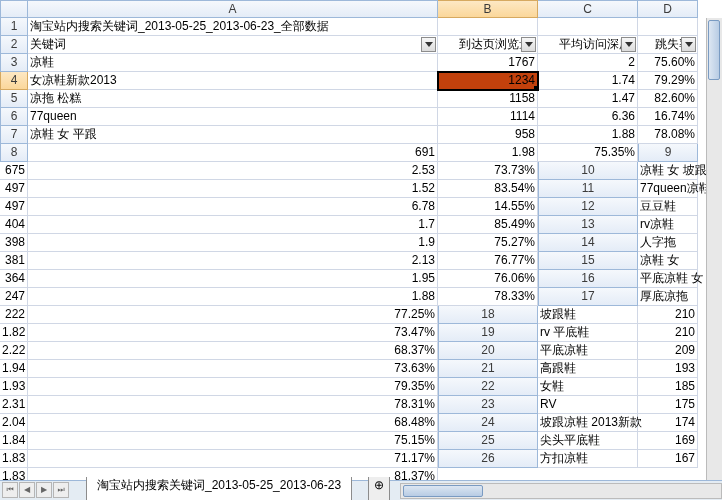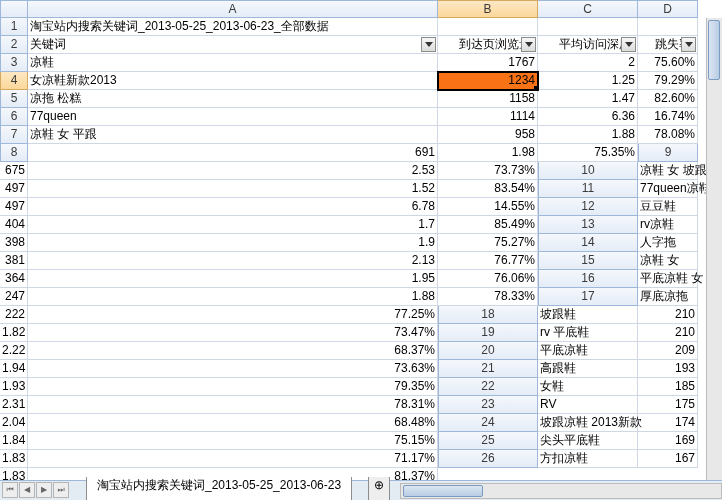--- a/index.html
+++ b/index.html
@@ -8,21 +8,21 @@
     .colhead { background: linear-gradient(#f5f8fc, #e4ecf7); border: 1px solid #9db8d9; border-left: none; text-align: center; height: 18px; line-height: 16px; color: #3b3b3b; font-size: 12px; }
     .colhead.corner { border-left: 1px solid #9db8d9; background: linear-gradient(#f5f8fc, #e4ecf7); }
     .colhead.sel { background: linear-gradient(#fde8c4, #fbd79a); border-color: #d6a960; }
     .rowhead { background: linear-gradient(#f5f8fc, #e4ecf7); border: 1px solid #9db8d9; border-top: none; text-align: center; height: 18px; line-height: 16px; color: #3b3b3b; }
     .rowhead.sel { background: linear-gradient(#fde8c4, #fbd79a); border-color: #d6a960; }
     .cell { border-right: 1px solid #d0d7e5; border-bottom: 1px solid #d0d7e5; height: 18px; line-height: 16px; padding: 0 2px; white-space: nowrap; overflow: visible; position: relative; }
     .cell.r { text-align: right; }
     .cell.filterhdr { text-align: right; padding-right: 6px; position: relative; }
     .cell.filterhdr .drop { position: absolute; right: 1px; top: 1px; width: 15px; height: 15px; background: linear-gradient(#f7f7f7, #dcdcdc); border: 1px solid #8c8c8c; display: flex; align-items: center; justify-content: center; }
     .cell.filterhdr .drop::after { content: ""; border-left: 4px solid transparent; border-right: 4px solid transparent; border-top: 5px solid #333; }
-    .cell.sel { outline: 2px solid #000; outline-offset: -1px; z-index: 5; background: #f97316; padding-left: 44px; }
+    .cell.sel { outline: 2px solid #000; outline-offset: -1px; z-index: 5; background: #c2410c; padding-left: 44px; }
     .cell.sel::after { content: ""; position: absolute; right: -2px; bottom: -2px; width: 5px; height: 5px; background: #000; }
     .tabs { position: absolute; bottom: 0; left: 0; right: 0; height: 20px; background: #e4ecf3; border-top: 1px solid #9db8d9; display: flex; align-items: center; }
     .tabnav { display: flex; height: 18px; margin-left: 2px; }
     .tabnav .btn { width: 16px; height: 16px; border: 1px solid #b5b5b5; background: #eee; margin-right: 1px; display: flex; align-items: center; justify-content: center; font-size: 8px; color: #666; }
     .tab { background: #fff; border: 1px solid #8c8c8c; border-top: none; border-radius: 0 0 4px 4px; padding: 1px 10px; margin-left: 16px; height: 27px; line-height: 14px; font-size: 12px; }
     .tab.ins { background: #eee; width: 22px; padding: 1px 4px; text-align: center; border-radius: 0 0 4px 4px; }
     .hscroll { flex: 1; margin-left: 10px; height: 16px; background: #e8e8e8; border: 1px solid #bbb; position: relative; }
     .hscroll .thumb { position: absolute; left: 2px; top: 1px; width: 80px; height: 12px; background: linear-gradient(#dce6f2, #b8cce4); border: 1px solid #7a9bc2; border-radius: 2px; }
     .vscroll { position: absolute; right: 0; top: 18px; bottom: 20px; width: 16px; background: #e8e8e8; border-left: 1px solid #bbb; }
     .vscroll .thumb { position: absolute; top: 2px; left: 1px; width: 12px; height: 60px; background: linear-gradient(90deg, #dce6f2, #b8cce4); border: 1px solid #7a9bc2; border-radius: 2px; }
@@ -47,21 +47,21 @@
     <div class="cell r filterhdr">平均访问深度<span class="drop"></span></div>
     <div class="cell r filterhdr">跳失率<span class="drop"></span></div>
     <div class="rowhead">3</div>
     <div class="cell">凉鞋</div>
     <div class="cell r">1767</div>
     <div class="cell r">2</div>
     <div class="cell r">75.60%</div>
     <div class="rowhead sel">4</div>
     <div class="cell">女凉鞋新款2013</div>
     <div class="cell r sel">1234</div>
-    <div class="cell r">1.25</div>
+    <div class="cell r">1.74</div>
     <div class="cell r">79.29%</div>
     <div class="rowhead">5</div>
     <div class="cell">凉拖 松糕</div>
     <div class="cell r">1158</div>
     <div class="cell r">1.47</div>
     <div class="cell r">82.60%</div>
     <div class="rowhead">6</div>
     <div class="cell">77queen</div>
     <div class="cell r">1114</div>
     <div class="cell r">6.36</div>

